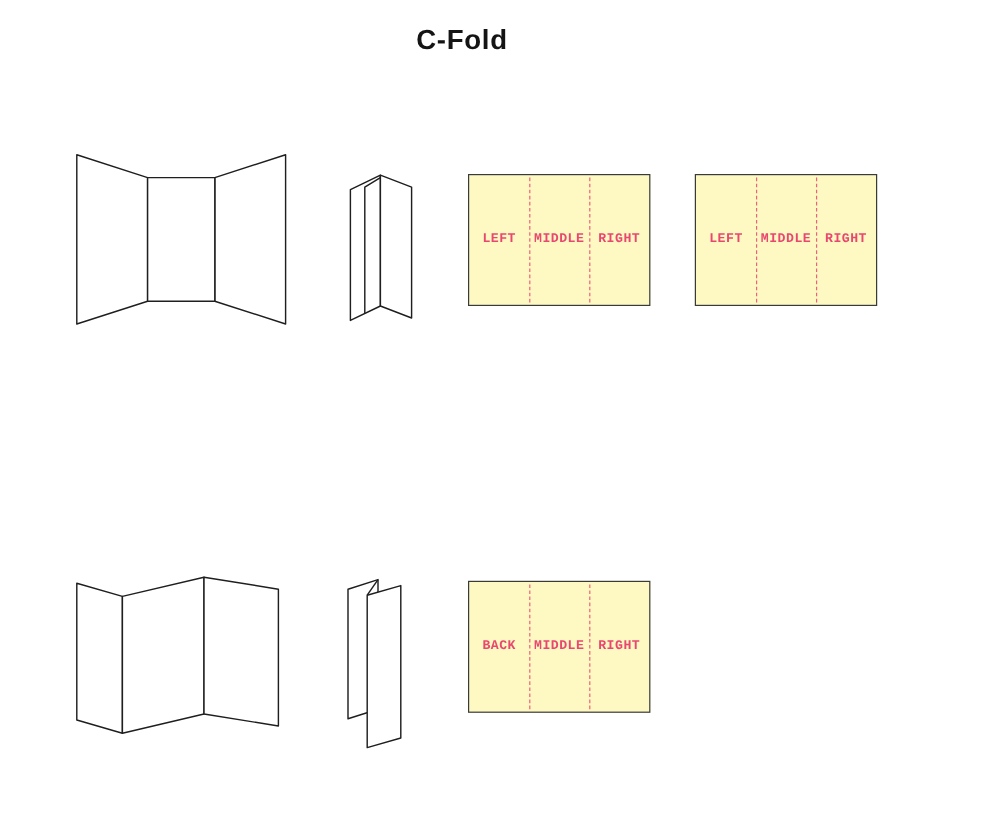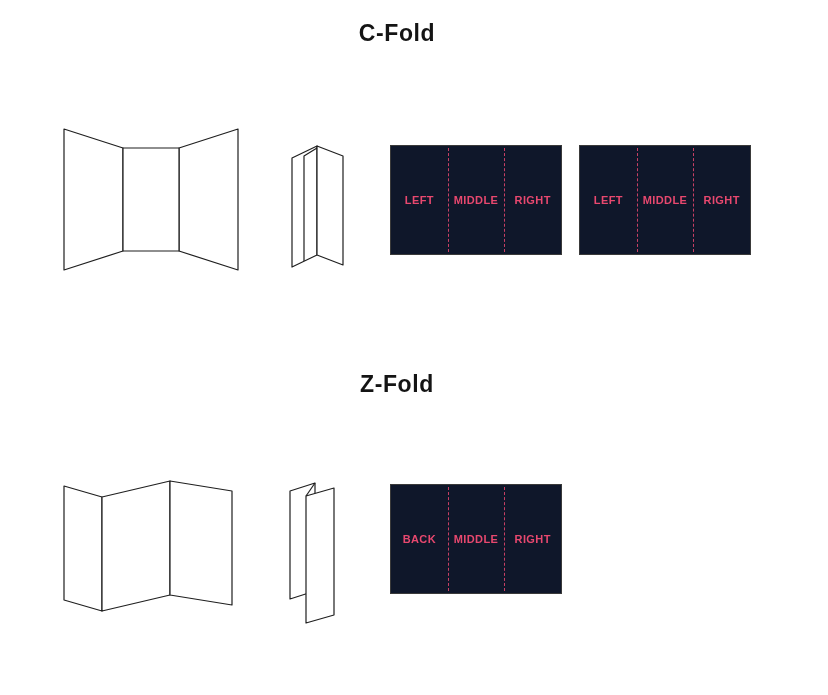--- a/index.html
+++ b/index.html
@@ -5,32 +5,32 @@
   * { margin:0; padding:0; box-sizing:border-box; }
   :root { --accent:#e8486f; --line:#1f1f1f; --border:#3a3a3a; }
   html,body { background:#ffffff; }
   body {
     width:828px; height:695px; position:relative; overflow:hidden;
     font-family:"Liberation Sans", sans-serif;
   }
   .canvas { position:absolute; inset:0; background:#fff; }
 
   .title {
-    position:absolute; left:12px; width:770px; text-align:center;
+    position:absolute; left:0; width:770px; text-align:center;
     font-size:23px; font-weight:600; color:#141414; letter-spacing:0.6px;
   }
 
   .illus { position:absolute; color:var(--line); }
   .illus polygon { fill:#fff; stroke:currentColor; stroke-width:1.2; stroke-linejoin:round; }
   .illus polyline, .illus line { fill:none; stroke:currentColor; stroke-width:1.2; stroke-linejoin:round; }
 
   .flat {
-    position:absolute; width:172px; height:110px;
-    border:1px solid var(--border); background:#0f172a;
-    display:flex; align-items:center;
+    position:absolute; width:152px; height:110px;
+    border:1px solid var(--border); background:#fef9c3;
+    display:flex; align-items:center;font-family:Liberation Mono, monospace;
   }
   .plabel {
     flex:1; text-align:center; color:var(--accent);
     font-weight:bold; font-size:11px; letter-spacing:0.4px;
   }
   .dash {
     position:absolute; top:2px; bottom:2px; width:0;
     border-left:1px dashed var(--accent); opacity:.85;
   }
   .d1 { left:33.333%; }
@@ -64,21 +64,20 @@
   </div>
 
   <div class="flat" style="left:579px; top:145px">
     <div class="dash d1"></div>
     <div class="dash d2"></div>
     <span class="plabel">LEFT</span>
     <span class="plabel">MIDDLE</span>
     <span class="plabel">RIGHT</span>
   </div>
 
-  <h2 class="title" style="top:371px">Z-Fold</h2>
 
   <svg class="illus" style="left:62px; top:478px" width="172" height="148" viewBox="0 0 172 148">
     <polygon points="2,8 40,19 40,133 2,122"></polygon>
     <polygon points="40,19 108,3 108,117 40,133"></polygon>
     <polygon points="108,3 170,13 170,127 108,117"></polygon>
   </svg>
 
   <svg class="illus" style="left:288px; top:479px" width="58" height="150" viewBox="0 0 58 150">
     <polygon points="2,12 27,4 27,112 2,120"></polygon>
     <polygon points="18,17 46,9 46,136 18,144"></polygon>

